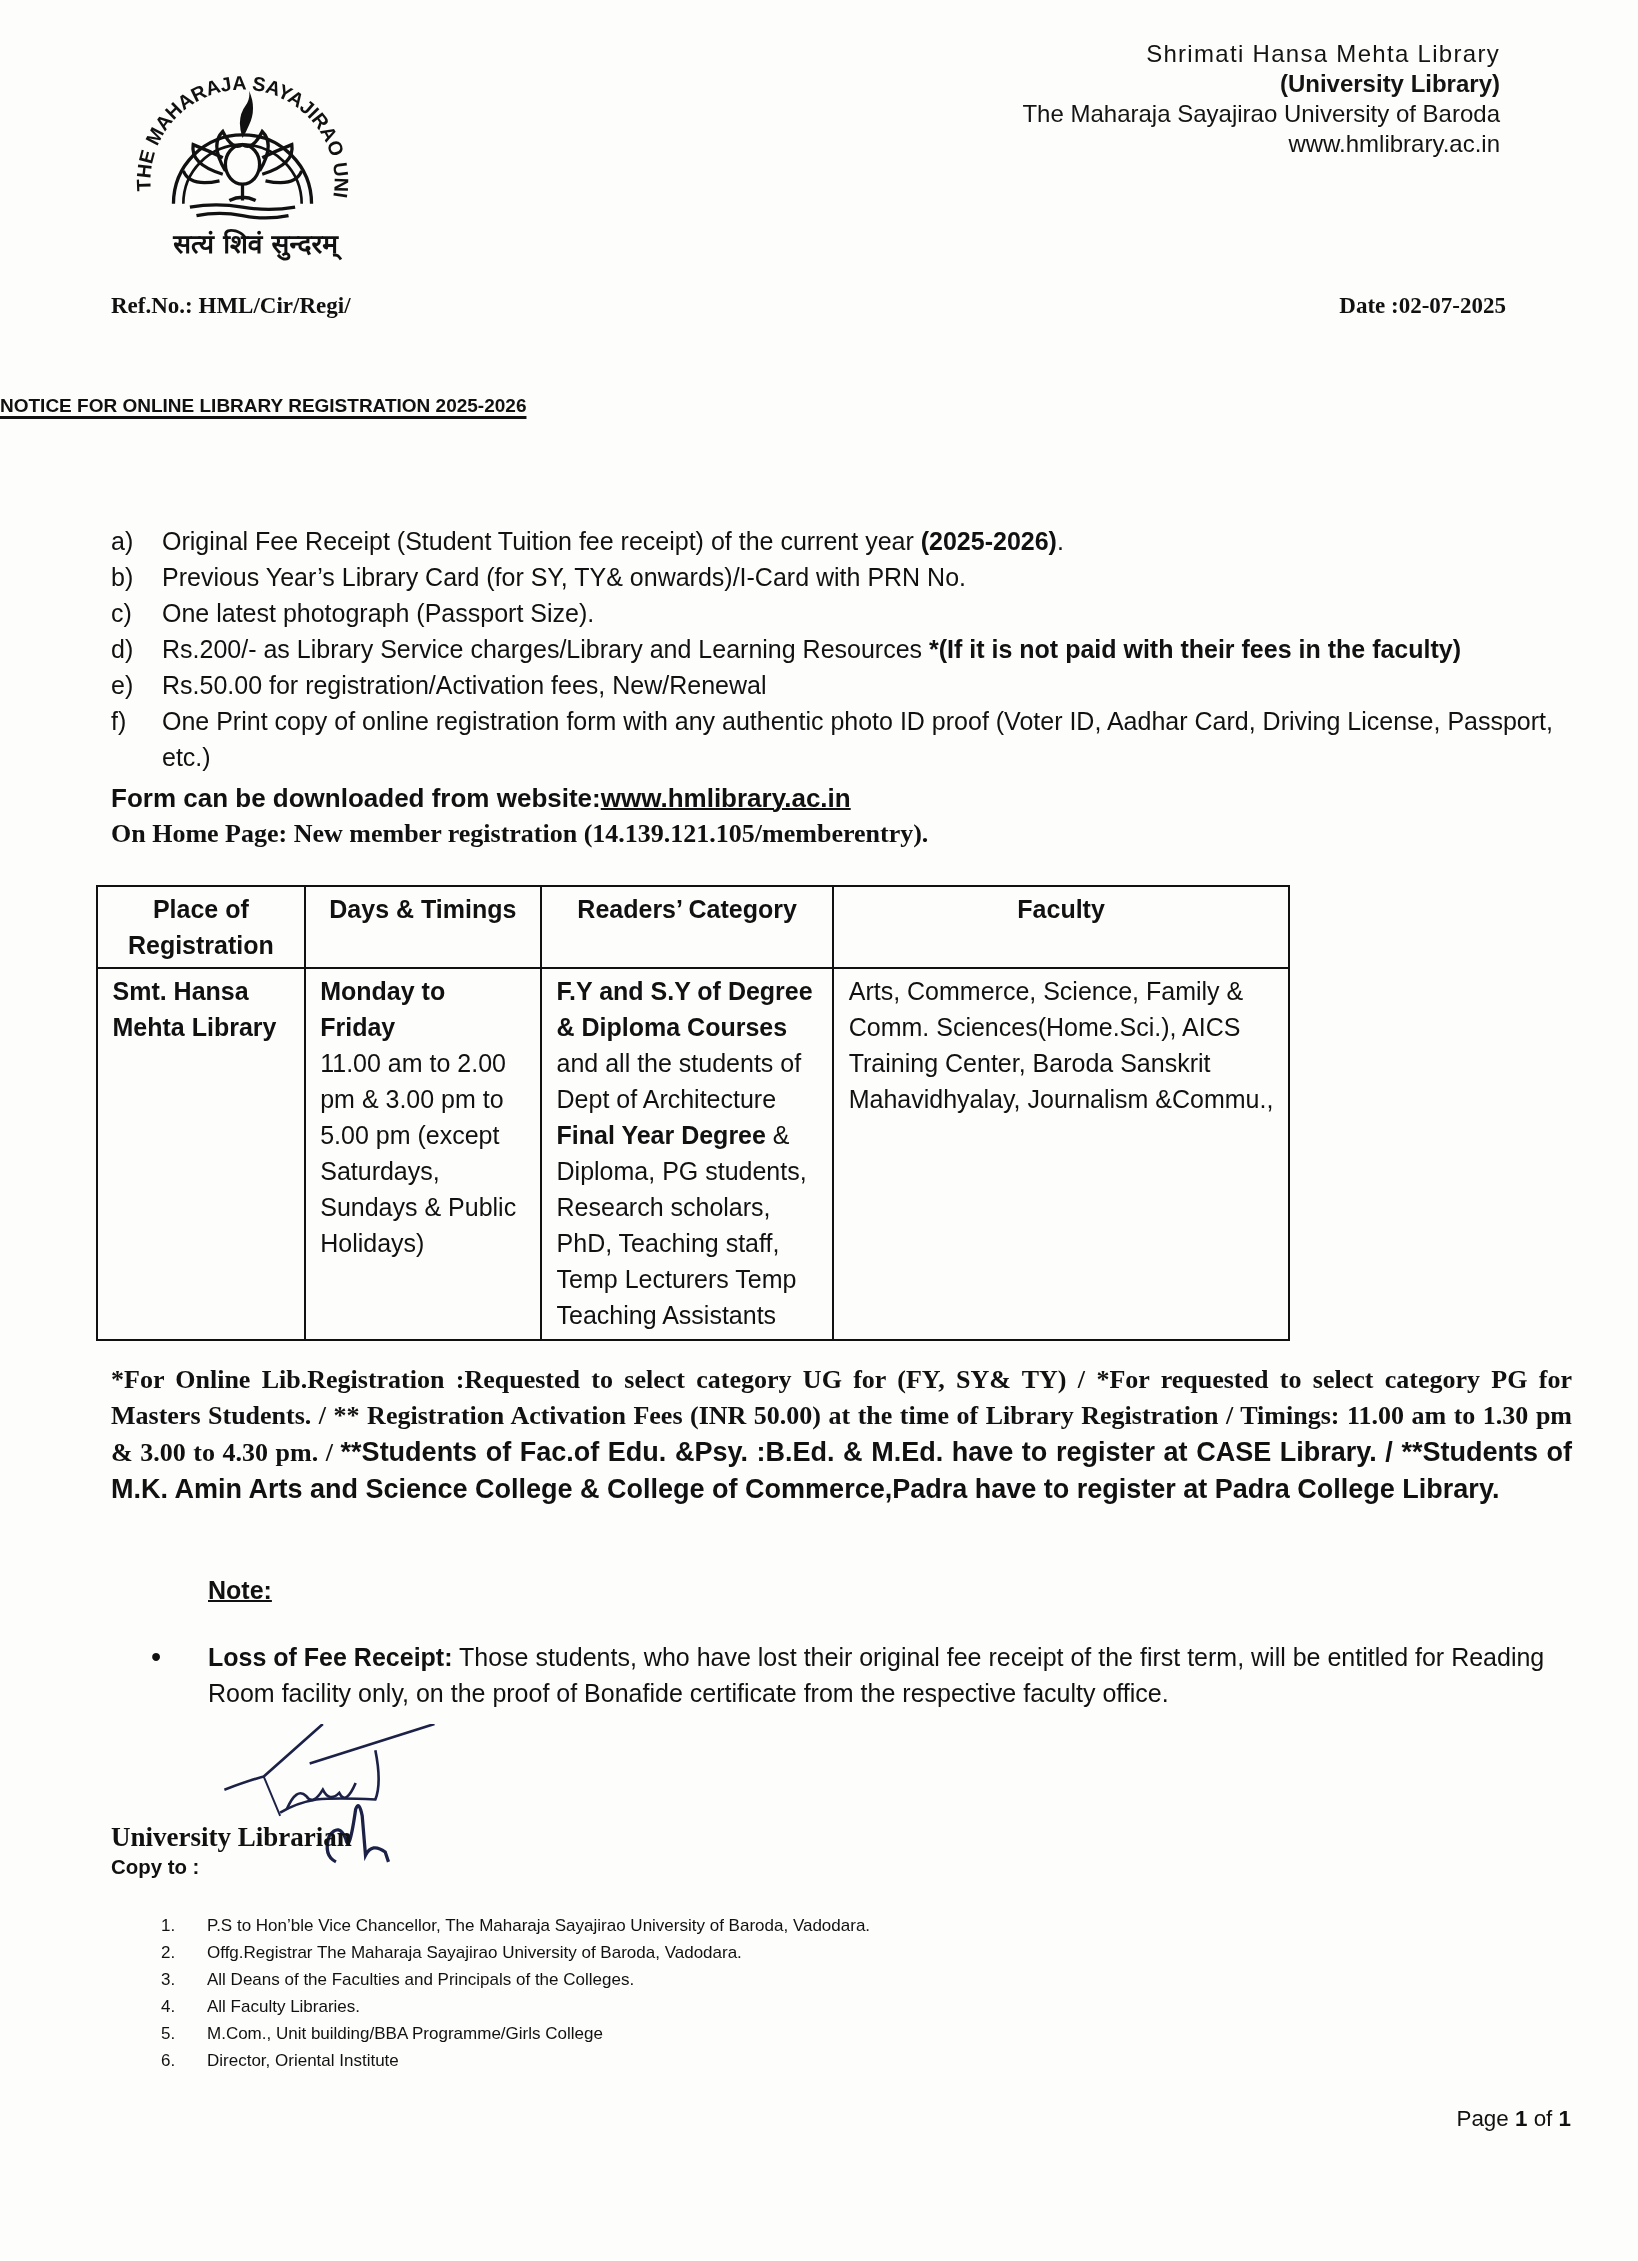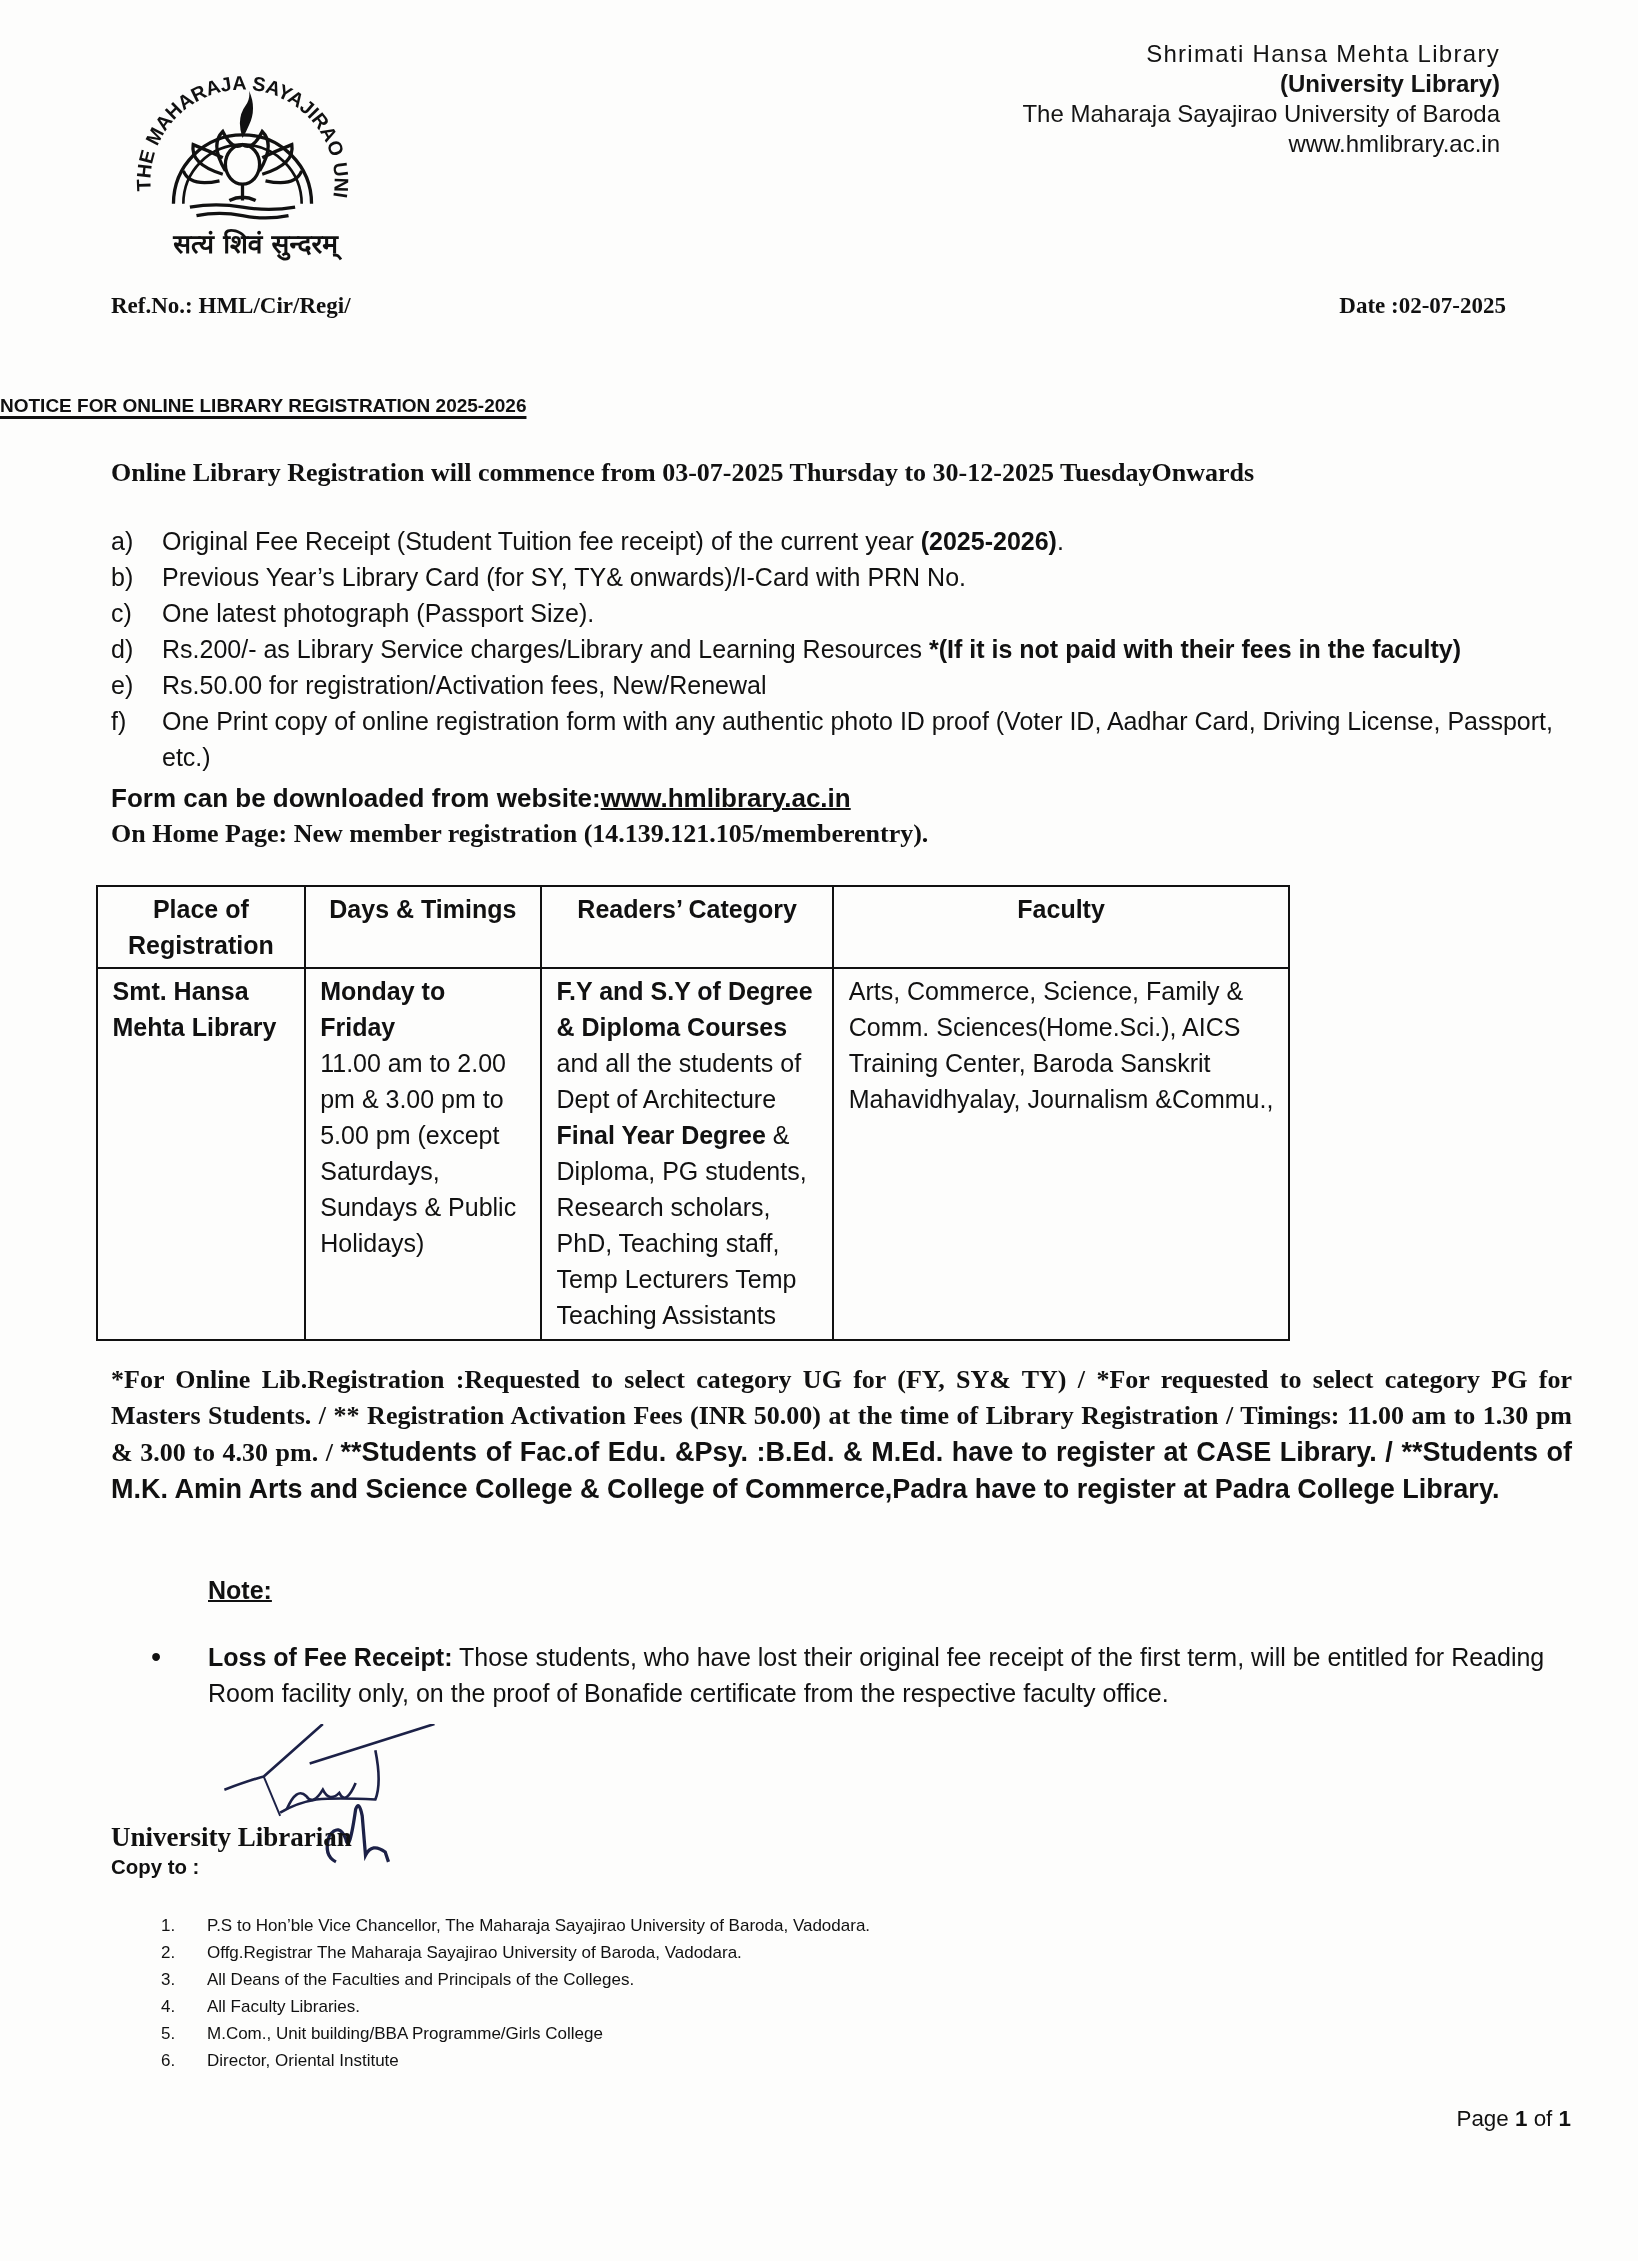--- a/index.html
+++ b/index.html
@@ -108,21 +108,20 @@
 </div>
 
 <div id="ref" class="abs">Ref.No.: HML/Cir/Regi/</div>
 <div id="date" class="abs">Date :02-07-2025</div>
 
 <div id="title" class="abs">
   <span>NOTICE FOR ONLINE LIBRARY REGISTRATION 2025-2026</span>
 </div>
 
 <div id="intro" class="abs">
-  <span class="intro-bold">Online Library Registration will commence from 03-07-2025 Thursday to 30-12-2025 TuesdayOnwards</span>
 </div>
 
 <div id="reqs" class="abs">
   <div class="req-item">
     <span class="req-letter">a)</span>
     <span class="req-text"><span>Original Fee Receipt (Student Tuition fee receipt) of the current year </span><span class="b">(2025-2026)</span><span>.</span></span>
   </div>
   <div class="req-item">
     <span class="req-letter">b)</span>
     <span class="req-text">Previous Year’s Library Card (for SY, TY&amp; onwards)/I-Card with PRN No.</span>

